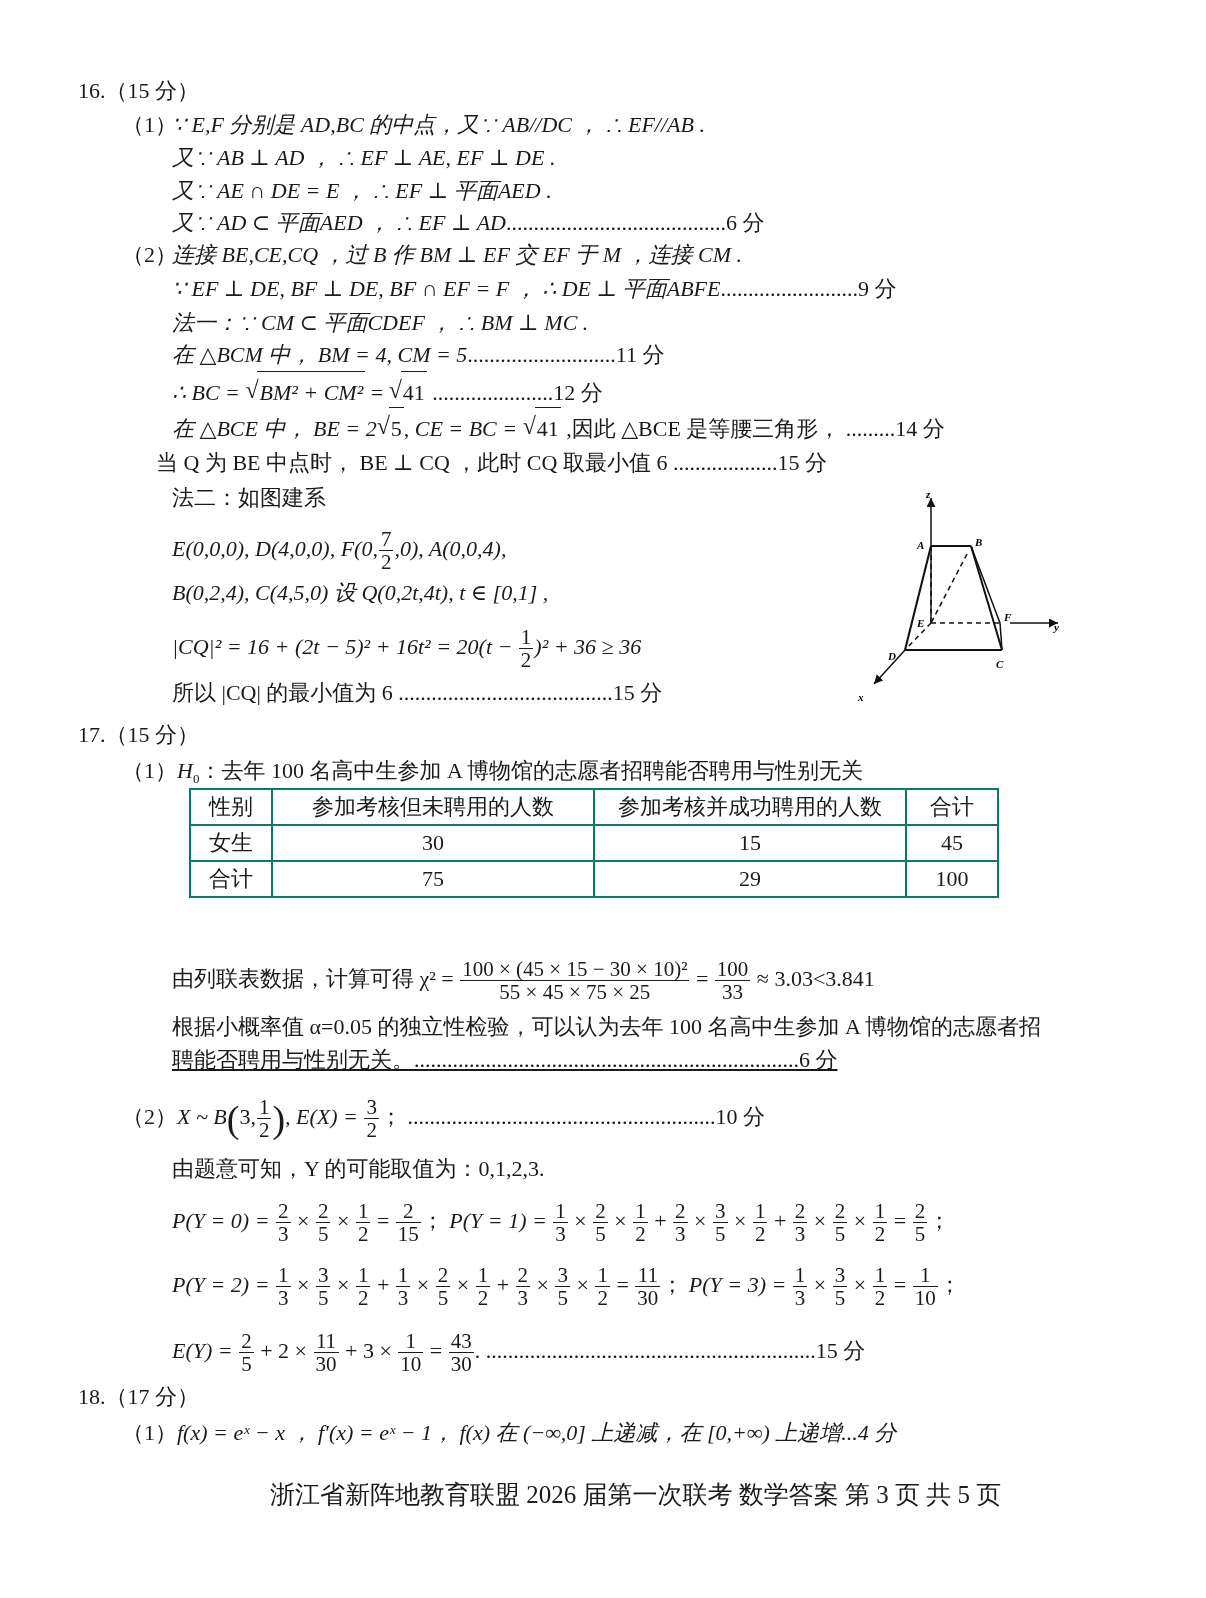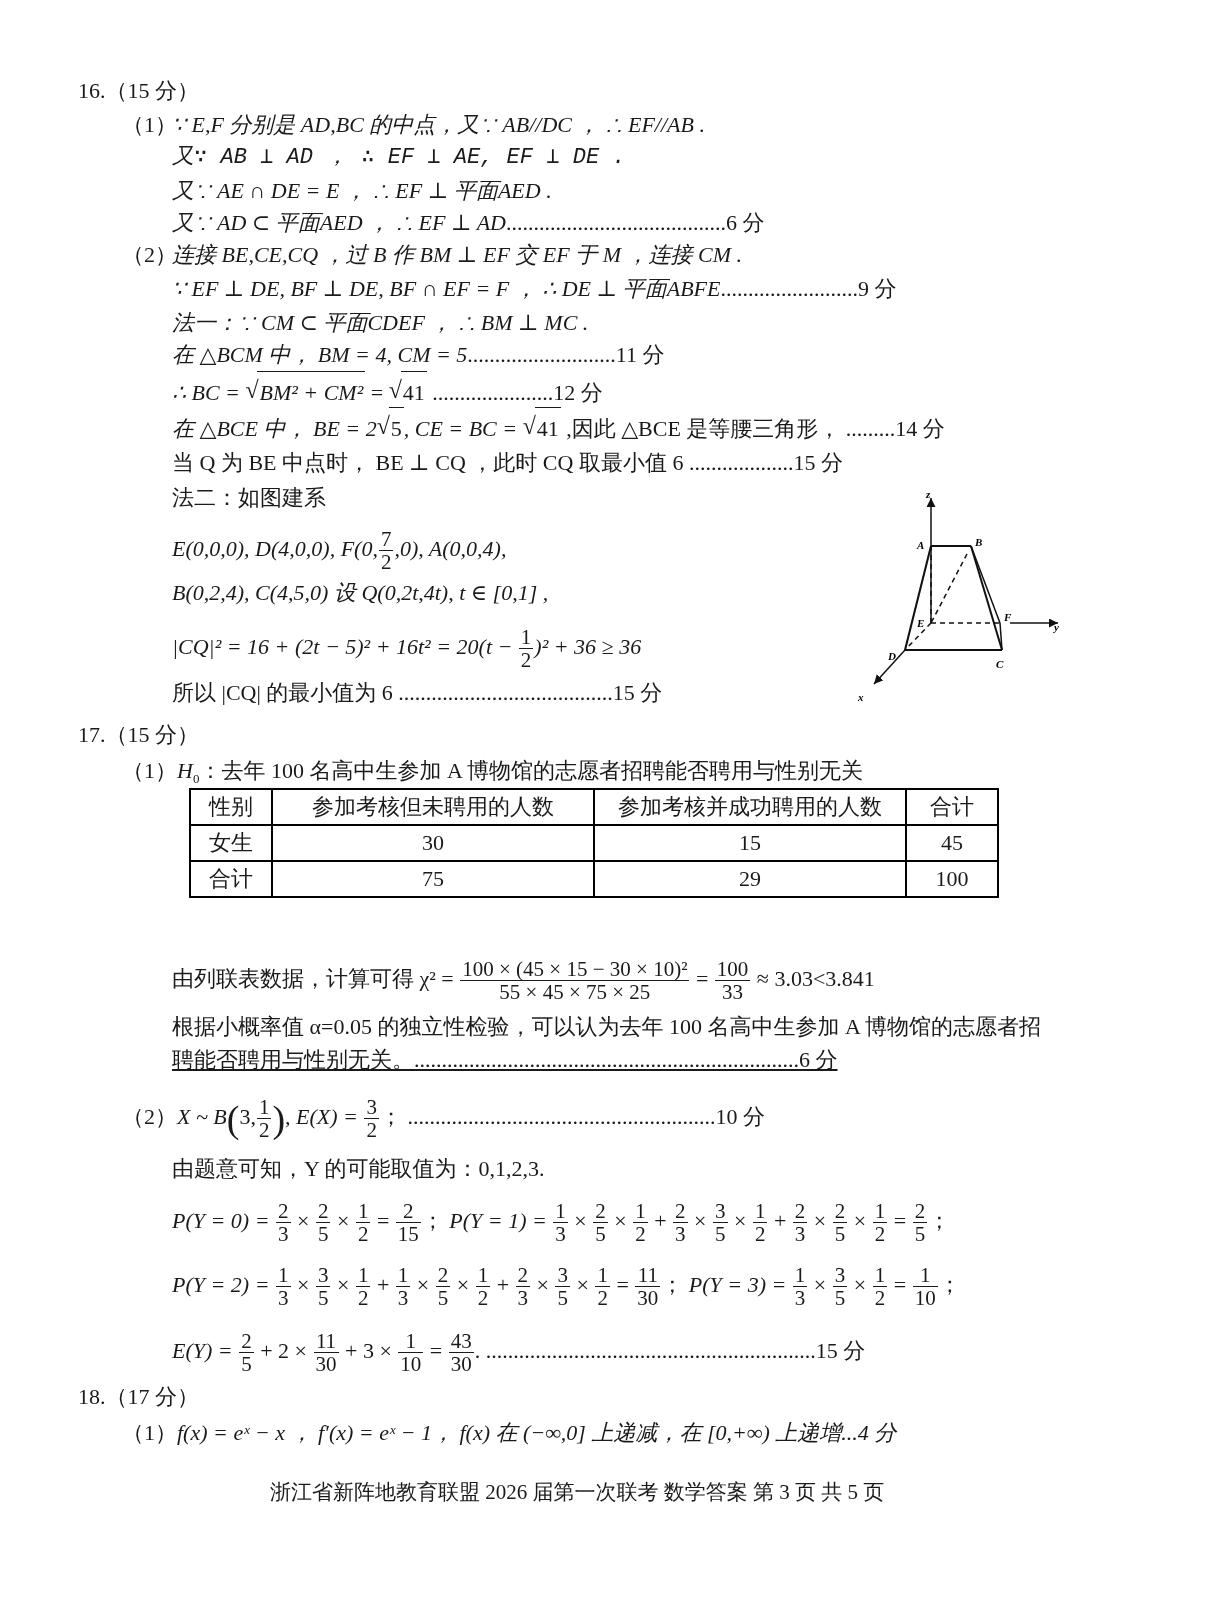--- a/index.html
+++ b/index.html
@@ -9,52 +9,52 @@
   i,.it{font-style:italic;}
   .frac{display:inline-block;vertical-align:middle;text-align:center;margin:0 1px;font-size:21px;line-height:22px;}
   .frac>span{display:block;padding:0 2px;}
   .frac>span.num{border-bottom:1.3px solid #1a1a1a;}
   .sqrt{display:inline-block;position:relative;padding-left:12px;}
   .sqrt .rad{position:absolute;left:0;top:-3px;font-size:24px;font-style:normal;}
   .sqrt .under{border-top:1.3px solid #1a1a1a;padding:8px 2px;}
   sub{font-size:13px;}
   .big{font-size:38px;vertical-align:middle;font-weight:lighter;}
   table.ct{position:absolute;left:189px;top:788px;border-collapse:collapse;font-size:22px;}
-  table.ct td{border:2px solid #000000;height:34px;text-align:center;padding:0;}
-  .footer{position:absolute;top:1478px;left:270px;font-size:21px;white-space:nowrap;font-family:Liberation Serif, serif;}
+  table.ct td{border:2px solid #0f766e;height:34px;text-align:center;padding:0;}
+  .footer{position:absolute;top:1478px;left:270px;font-size:25px;white-space:nowrap;font-family:Liberation Serif, serif;}
   svg text{font-family:"Liberation Serif",serif;font-style:italic;font-weight:bold;font-size:11px;}
 </style>
 </head>
 <body>
 
 <div class="line" style="left:78px;top:76px;">16.（15 分）</div>
 <div class="line" style="left:122px;top:110px;">（1）</div>
 <div class="line it" style="left:172px;top:110px;">∵ E,F 分别是 AD,BC 的中点，又∵ AB//DC ， ∴ EF//AB .</div>
-<div class="line it" style="left:172px;top:143px;font-family:Liberation Mono, monospace;">又∵ AB ⊥ AD ， ∴ EF ⊥ AE, EF ⊥ DE .</div>
+<div class="line it" style="left:172px;top:143px;">又∵ AB ⊥ AD ， ∴ EF ⊥ AE, EF ⊥ DE .</div>
 <div class="line it" style="left:172px;top:176px;">又∵ AE ∩ DE = E ， ∴ EF ⊥ 平面AED .</div>
 <div class="line" style="left:172px;top:208px;">
   <span class="it">又∵ AD ⊂ 平面AED ， ∴ EF ⊥ AD</span><span>........................................6 分</span>
 </div>
 
 <div class="line" style="left:122px;top:240px;">（2）</div>
 <div class="line it" style="left:172px;top:240px;">连接 BE,CE,CQ ，过 B 作 BM ⊥ EF 交 EF 于 M ，连接 CM .</div>
 <div class="line" style="left:172px;top:274px;">
   <span class="it">∵ EF ⊥ DE, BF ⊥ DE, BF ∩ EF = F ， ∴ DE ⊥ 平面ABFE</span><span>.........................9 分</span>
 </div>
 <div class="line it" style="left:172px;top:308px;">法一：∵ CM ⊂ 平面CDEF ， ∴ BM ⊥ MC .</div>
 <div class="line" style="left:172px;top:340px;">
   <span class="it">在 △BCM 中， BM = 4, CM = 5</span><span>...........................11 分</span>
 </div>
 <div class="line" style="left:172px;top:378px;">
   <span class="it">∴ BC = </span><span class="sqrt it"><span class="rad">√</span><span class="under">BM² + CM²</span></span><span> = </span><span class="sqrt"><span class="rad">√</span><span class="under">41</span></span><span> ......................12 分</span>
 </div>
 <div class="line" style="left:172px;top:414px;">
   <span class="it">在 △BCE 中， BE = 2</span><span class="sqrt"><span class="rad">√</span><span class="under">5</span></span><span class="it">, CE = BC = </span><span class="sqrt"><span class="rad">√</span><span class="under">41</span></span><span> ,因此 △BCE 是等腰三角形， .........14 分</span>
 </div>
-<div class="line" style="left:172px;top:448px;">当 Q 为 BE 中点时， BE ⊥ CQ ，此时 CQ 取最小值 6 ...................15 分</div>
+<div class="line" style="left:156px;top:448px;">当 Q 为 BE 中点时， BE ⊥ CQ ，此时 CQ 取最小值 6 ...................15 分</div>
 <div class="line" style="left:172px;top:483px;">法二：如图建系</div>
 <div class="line" style="left:172px;top:528px;">
   <span class="it">E(0,0,0), D(4,0,0), F(0,</span><span class="frac"><span class="num">7</span><span>2</span></span><span class="it">,0), A(0,0,4),</span>
 </div>
 <div class="line it" style="left:172px;top:578px;">B(0,2,4), C(4,5,0) 设 Q(0,2t,4t), t ∈ [0,1] ,</div>
 <div class="line" style="left:172px;top:626px;">
   <span class="it">|CQ|² = 16 + (2t − 5)² + 16t² = 20(t − </span><span class="frac"><span class="num">1</span><span>2</span></span><span class="it">)² + 36 ≥ 36</span>
 </div>
 <div class="line" style="left:172px;top:678px;">所以 |CQ| 的最小值为 6 .......................................15 分</div>
 

